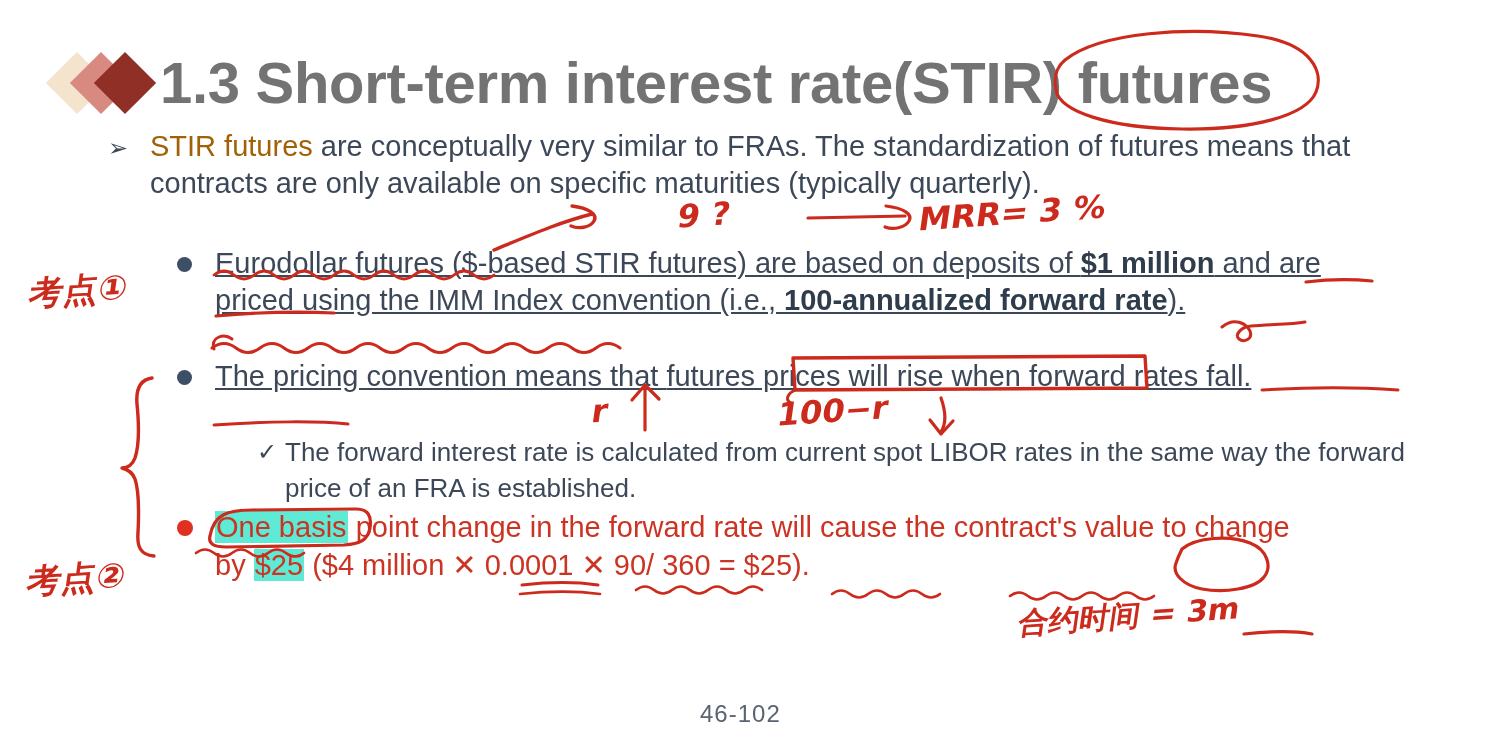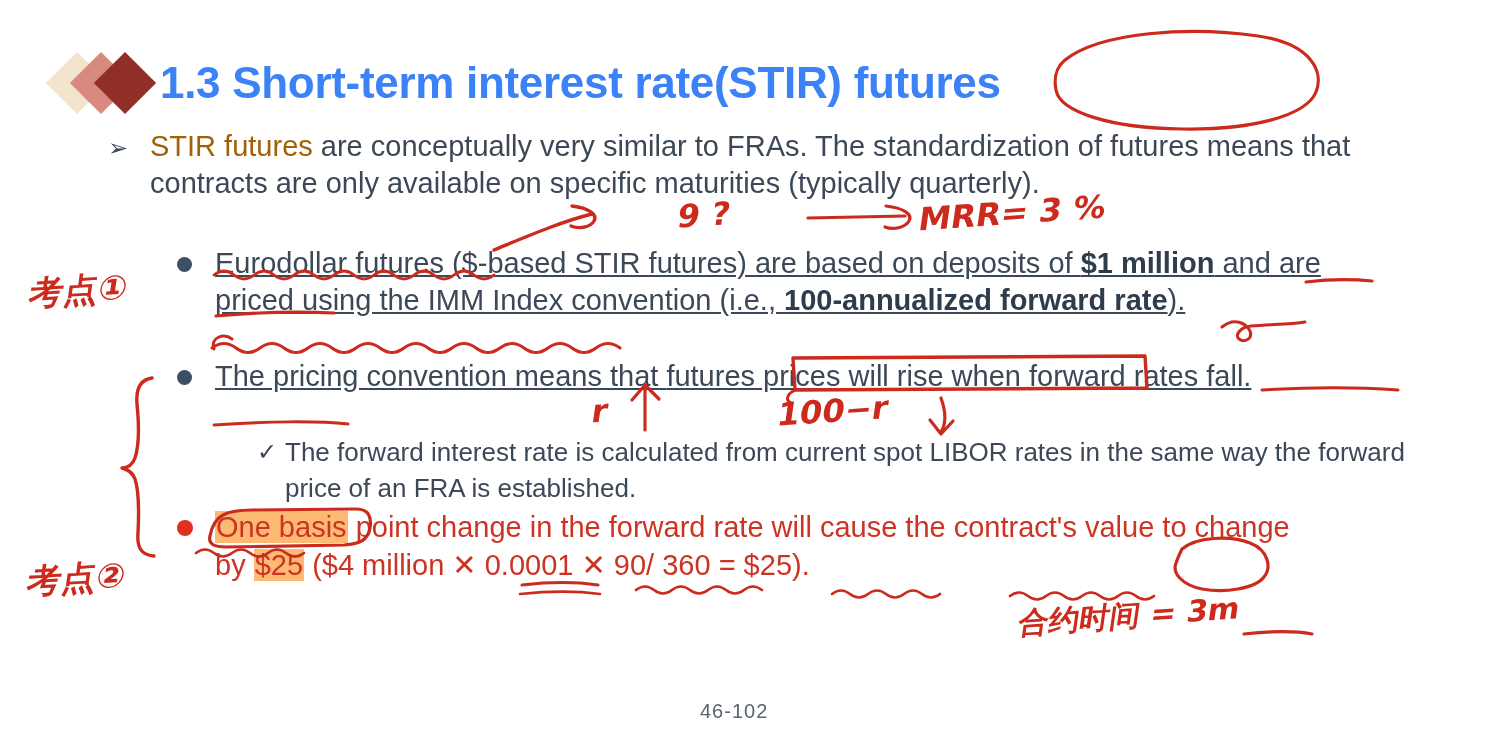--- a/index.html
+++ b/index.html
@@ -13,45 +13,45 @@
   .slide{position:absolute;inset:0;background:#fff;}
 
   
   .title-row{position:absolute;left:55px;top:52px;height:62px;display:flex;align-items:center;}
   .diamonds{position:relative;width:105px;height:62px;flex:0 0 auto;}
   .dia{position:absolute;width:44px;height:44px;transform:rotate(45deg);top:9px;}
   .dia.d1{left:0px;background:#f5e4cd;}
   .dia.d2{left:24px;background:#d98a80;}
   .dia.d3{left:48px;background:#8f2f25;}
   .title-text{
-    font-size:44px;font-weight:bold;color:#3b82f6;letter-spacing:-0.3px;
+    font-size:58px;font-weight:bold;color:#737373;letter-spacing:-0.3px;
     white-space:nowrap;line-height:1;
   }
 
   
   .body{position:absolute;left:0;top:0;width:1500px;height:750px;}
   .lvl1{position:absolute;color:#3c4858;font-size:29px;line-height:37px;}
   .lvl1 .arrow{position:absolute;left:-42px;top:1px;font-size:24px;color:#3c4858;}
   .lvl1 b{font-weight:normal;color:#a16207;}
 
   .lvl2{position:absolute;color:#3c4858;font-size:29px;line-height:37px;text-decoration:underline;}
   .lvl2 .dot{position:absolute;left:-38px;top:12px;width:15px;height:15px;border-radius:50%;background:#3c4f66;}
   .lvl2 b{font-weight:bold;color:#2f3c4c;}
 
   .lvl3{position:absolute;color:#3c4858;font-size:26px;line-height:36px;
         font-family:"Liberation Sans Narrow","Liberation Sans",sans-serif;}
   .lvl3 .check{position:absolute;left:-28px;top:0px;font-size:24px;color:#3c4858;}
 
   .redpara{position:absolute;color:#cc3322;font-size:29px;line-height:38px;}
   .redpara .dot{position:absolute;left:-38px;top:12px;width:16px;height:16px;border-radius:50%;background:#e03020;}
 
-  .hl{background:#fdba74;padding:0 1px;}
+  .hl{background:#5eead4;padding:0 1px;}
 
   
-  .pagenum{position:absolute;left:700px;top:700px;font-size:20px;color:#5a6472;letter-spacing:1px;}
+  .pagenum{position:absolute;left:700px;top:700px;font-size:24px;color:#5a6472;letter-spacing:1px;}
   .brand{position:absolute;left:1210px;top:708px;font-size:20px;color:#e9775c;font-weight:bold;letter-spacing:2px;
          font-family:"DejaVu Sans",sans-serif;}
 
   
   .ink{position:absolute;left:0;top:0;width:1500px;height:750px;pointer-events:none;}
   .hand{
     position:absolute;color:#cc2a1c;
     font-family:"DejaVu Sans","Liberation Sans",sans-serif;
     font-weight:bold;white-space:nowrap;
   }

